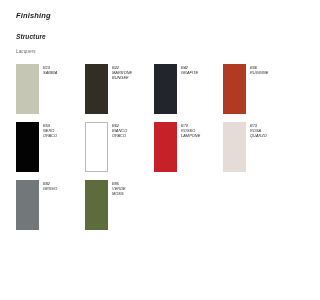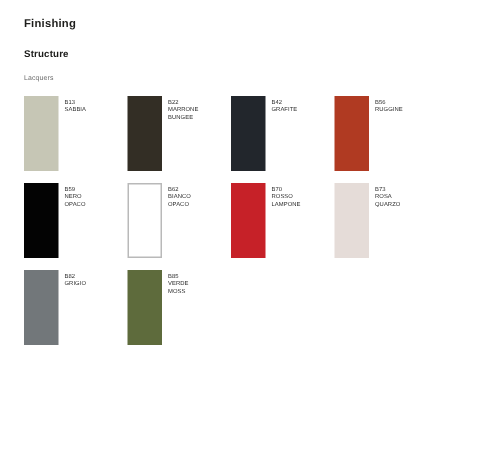--- a/index.html
+++ b/index.html
@@ -14,20 +14,21 @@
     overflow: hidden;
     -webkit-font-smoothing: antialiased;
   }
 
   .page {
     position: relative;
     width: 300px;
     height: 300px;
     box-sizing: border-box;
     padding: 12px 10px 0 16px;
+    font-style: italic;
   }
 
   .title {
     font-size: 7.5px;
     font-weight: bold;
     color: #1d1d1b;
     letter-spacing: 0.15px;
     margin: 0 0 14px 0;
     line-height: 1;
   }

